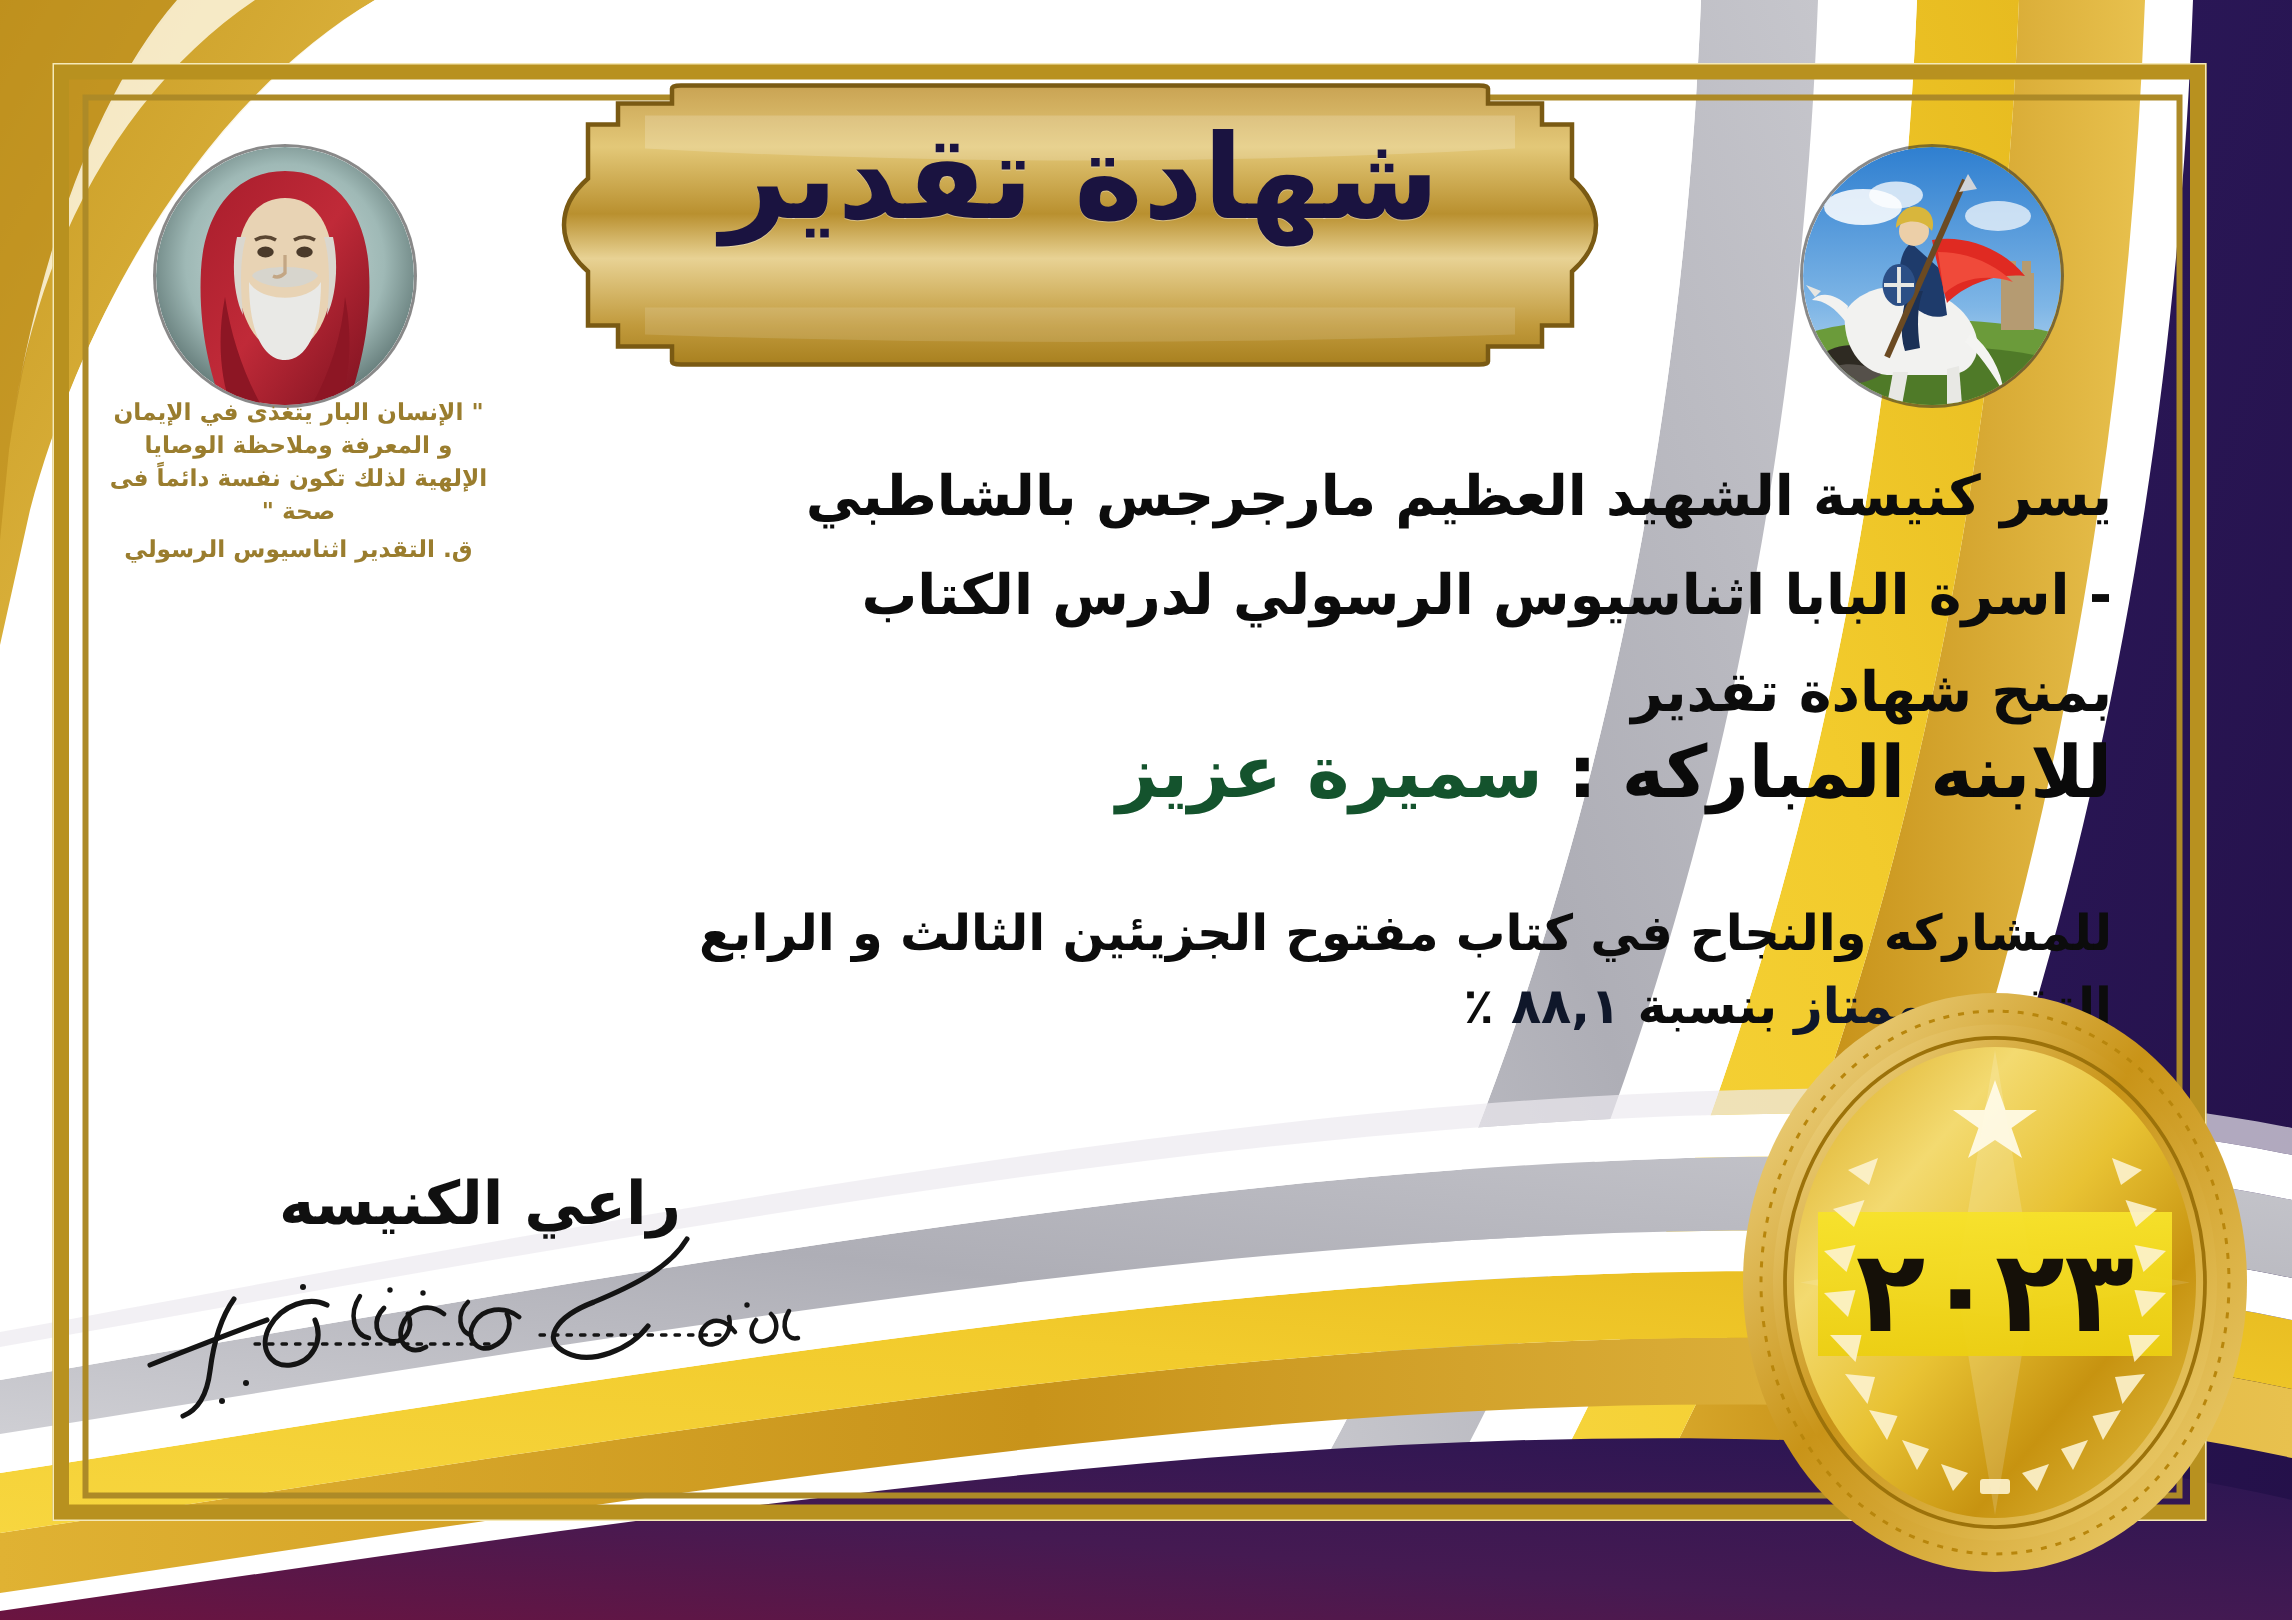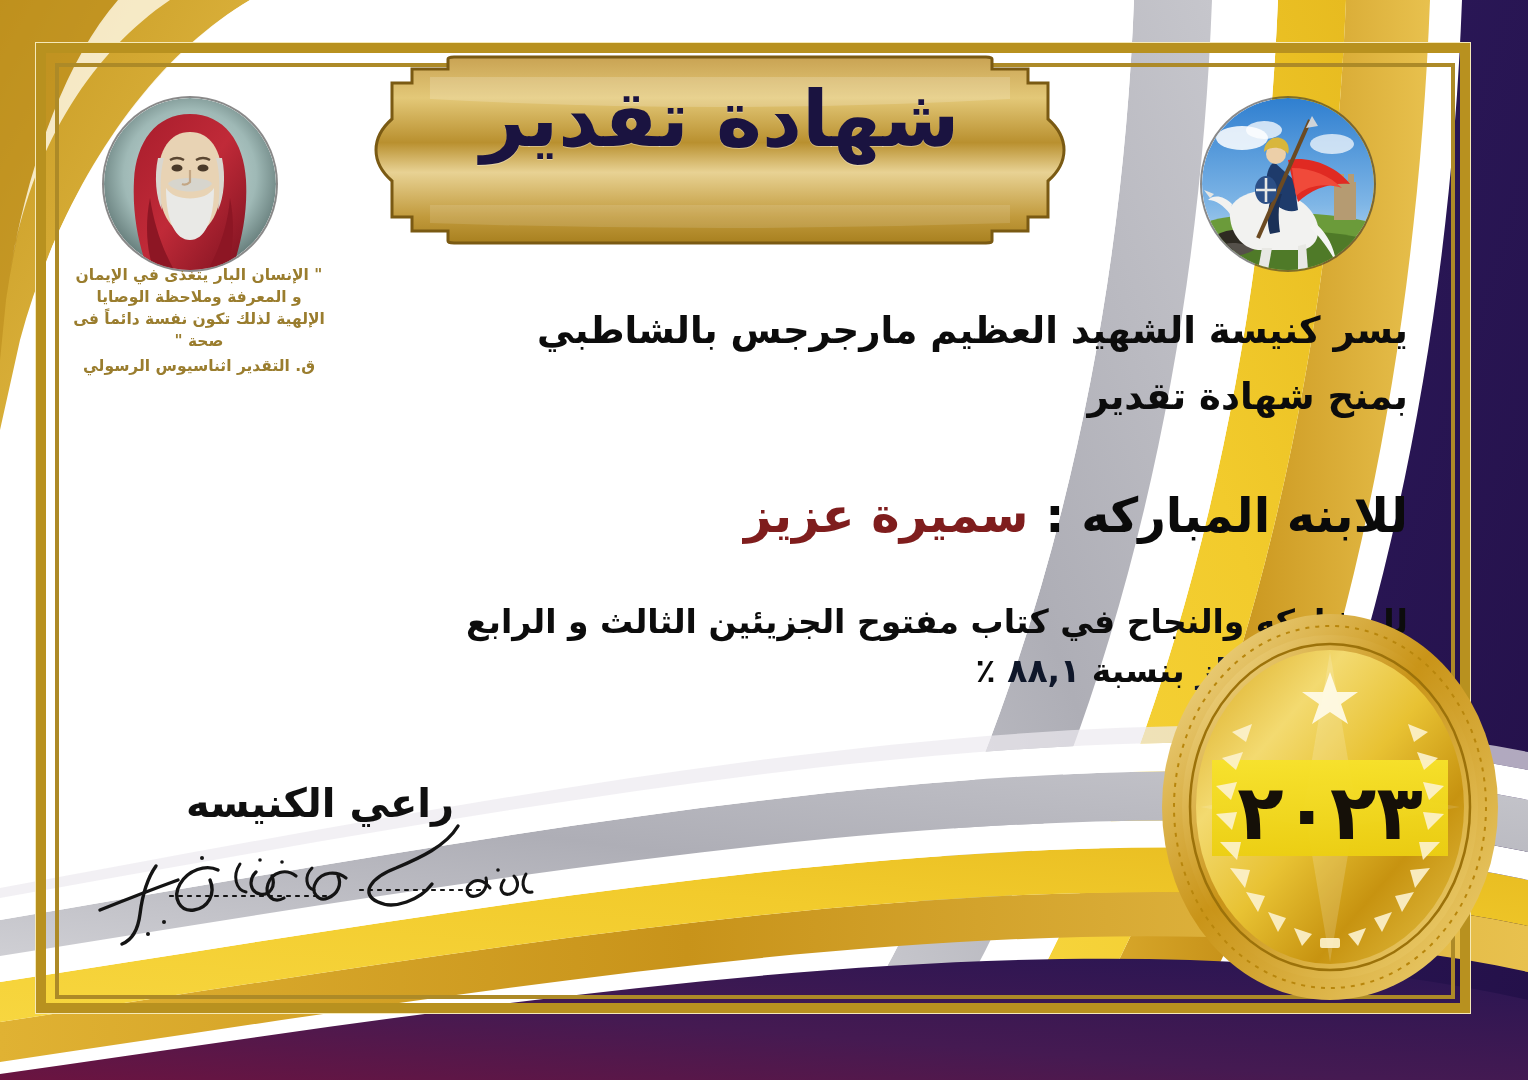--- a/index.html
+++ b/index.html
@@ -82,21 +82,21 @@
   }
   .body-block .ln{display:block;white-space:nowrap;margin-top:13px;}
 
   .name-line{
     position:absolute;left:300px;top:487px;width:1108px;
     direction:rtl;text-align:right;
     font-size:48px;font-weight:bold;line-height:1.2;
     color:#0a0a0a;
     white-space:nowrap;
   }
-  .name-value{color:#7f1d1d;}
+  .name-value{color:#14532d;}
 
   .detail-block{
     position:absolute;left:200px;top:598px;width:1208px;
     direction:rtl;text-align:right;
     color:#0c0c0c;
     font-size:33px;font-weight:bold;line-height:1.48;
   }
   .detail-block .ln{display:block;white-space:nowrap;}
   .hl{color:#0f172a;text-align:right;}
 
@@ -106,21 +106,21 @@
     text-align:center;direction:rtl;
     font-size:40px;font-weight:bold;color:#101010;
   }
   .sig-mark{
     position:absolute;left:60px;top:818px;width:520px;height:130px;
   }
   .sig-mark svg{width:520px;height:130px;display:block;}
 
   
   .seal{
-    position:absolute;left:1160px;top:612px;
+    position:absolute;left:1160px;top:660px;
     width:340px;height:390px;
   }
   .seal svg{width:340px;height:390px;display:block;}
   .seal-year{
     position:absolute;left:0;top:0;width:340px;height:390px;
     display:flex;align-items:center;justify-content:center;
     font-size:76px;font-weight:bold;color:#151008;
     letter-spacing:2px;
     padding-top:10px;box-sizing:border-box;
   }
@@ -309,20 +309,21 @@
     </svg>
   </div>
 
   <div class="quote">
     <span>" الإنسان البار يتغذى في الإيمان و المعرفة وملاحظة الوصايا الإلهية لذلك تكون نفسة دائماً فى صحة "</span>
     <span class="attrib">ق. التقدير اثناسيوس الرسولي</span>
   </div>
 
   <div class="body-block">
     <span class="ln">يسر كنيسة الشهيد العظيم مارجرجس بالشاطبي</span>
+    <span class="ln">- اسرة البابا اثناسيوس الرسولي لدرس الكتاب</span>
     <span class="ln">بمنح شهادة تقدير</span>
   </div>
 
   <div class="name-line">
     <span>للابنه المباركه :</span>
     <span class="name-value">سميرة عزيز</span>
   </div>
 
   <div class="detail-block">
     <span class="ln">للمشاركه والنجاح في كتاب مفتوح الجزيئين الثالث و الرابع</span>

